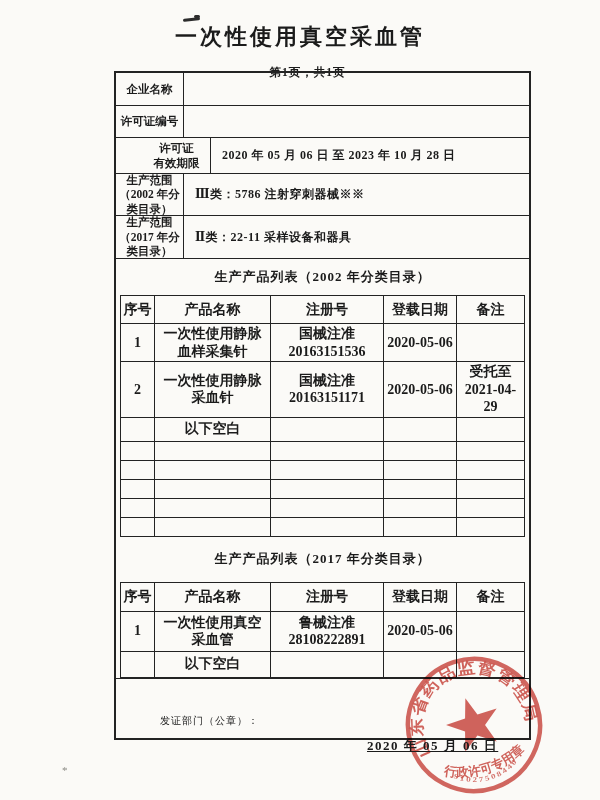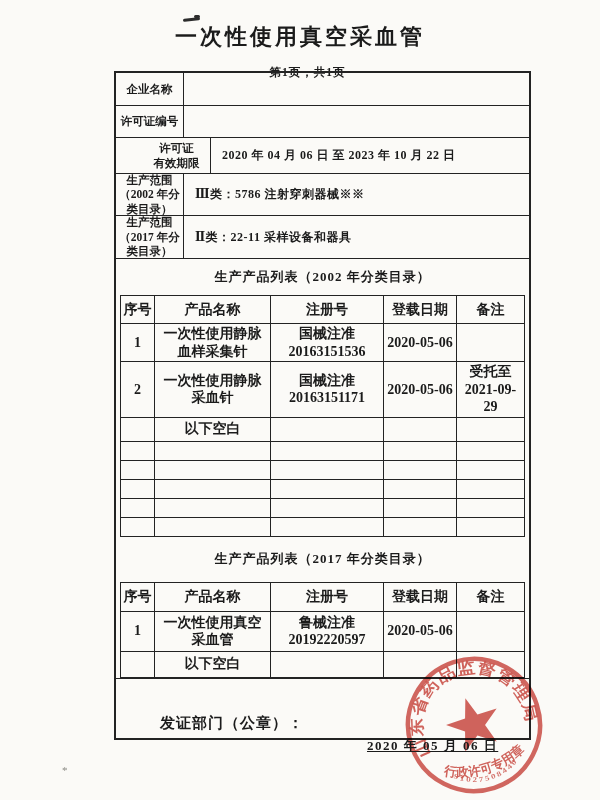--- a/index.html
+++ b/index.html
@@ -44,21 +44,21 @@
   }
   table.products td,table.products th{
     border:1.5px solid #232323;font-weight:bold;font-size:14px;
     text-align:center;vertical-align:middle;padding:1px 2px;
     white-space:pre-line;line-height:1.25;overflow:hidden;
   }
   tr.hdr{height:28px;} tr.dr1{height:33px;} tr.dr2{height:32px;}
   tr.blank{height:24px;} tr.empty{height:19px;}
   tr.hdr17{height:29px;} tr.dr17{height:40px;} tr.blank17{height:26px;}
   .footer-cell{position:relative;height:91px;border-top:1.5px solid #232323;box-sizing:border-box;}
-  .issuer-label{position:absolute;left:44px;top:35px;font-weight:bold;font-size:15px;letter-spacing:1px;}
+  .issuer-label{position:absolute;left:44px;top:35px;font-weight:normal;font-size:10px;letter-spacing:1px;}
   .issue-date{position:absolute;left:251px;top:58px;font-weight:bold;font-size:13px;letter-spacing:1.5px;z-index:3;white-space:nowrap;text-decoration:underline;}
   .seal{position:absolute;left:283px;top:-31px;width:150px;height:155px;z-index:2;mix-blend-mode:multiply;opacity:.88;}
   .seal text{font-family:"Liberation Serif","DejaVu Serif",serif;font-weight:bold;}
   .artifact-top{position:absolute;left:183px;top:18px;width:17px;height:3px;background:#2c2c2c;border-radius:2px;transform:rotate(-7deg);}
   .artifact-top2{position:absolute;left:194px;top:15px;width:6px;height:3px;background:#2c2c2c;border-radius:2px;}
   .artifact-bottom{position:absolute;left:62px;top:764px;font-size:11px;color:#8a8a84;}
 </style>
 </head>
 <body>
 
@@ -75,21 +75,21 @@
 
     <div class="info-row r1">
       <div class="info-label">企业名称</div>
     </div>
     <div class="info-row r2">
       <div class="info-label">许可证编号</div>
     </div>
     <div class="info-row r3">
       <div class="info-label">许可证
 有效期限</div>
-      <div class="info-value">2020 年 04 月 06 日  至 2023 年 10 月 22 日</div>
+      <div class="info-value">2020 年 05 月 06 日  至 2023 年 10 月 28 日</div>
     </div>
     <div class="info-row r4">
       <div class="info-label">生产范围
 （2002 年分
 类目录）</div>
       <div class="info-value">Ⅲ类：5786 注射穿刺器械※※</div>
     </div>
     <div class="info-row r5">
       <div class="info-label">生产范围
 （2017 年分
@@ -123,21 +123,21 @@
         <td>2020-05-06</td>
         <td></td>
       </tr>
       <tr class="dr2">
         <td>2</td>
         <td>一次性使用静脉采血针</td>
         <td>国械注准
 20163151171</td>
         <td>2020-05-06</td>
         <td>受托至
-2021-09-29</td>
+2021-04-29</td>
       </tr>
       <tr class="blank">
         <td></td>
         <td>以下空白</td>
         <td></td>
         <td></td>
         <td></td>
       </tr>
       <tr class="empty">
             <td></td>
@@ -192,21 +192,21 @@
         <th>序号</th>
         <th>产品名称</th>
         <th>注册号</th>
         <th>登载日期</th>
         <th>备注</th>
       </tr>
       <tr class="dr17">
         <td>1</td>
         <td>一次性使用真空采血管</td>
         <td>鲁械注准
-20192220597</td>
+28108222891</td>
         <td>2020-05-06</td>
         <td></td>
       </tr>
       <tr class="blank17">
         <td></td>
         <td>以下空白</td>
         <td></td>
         <td></td>
         <td></td>
       </tr>

